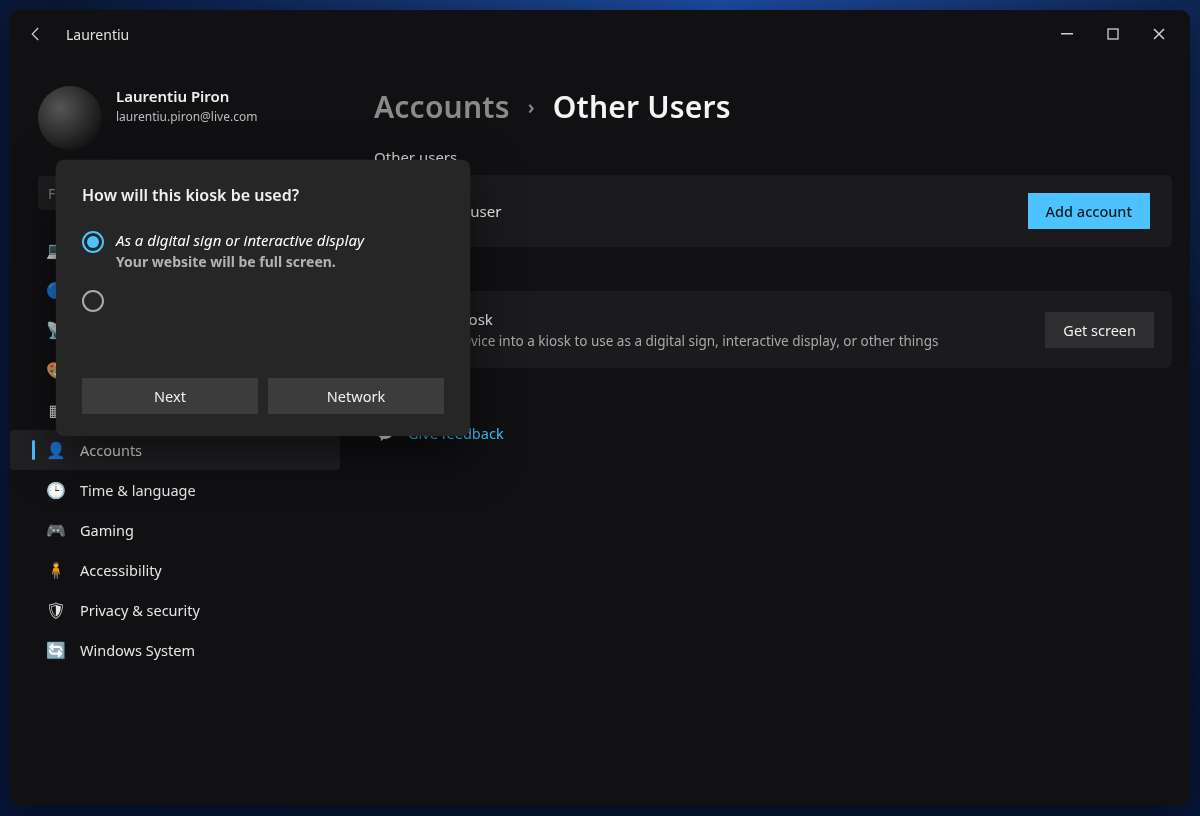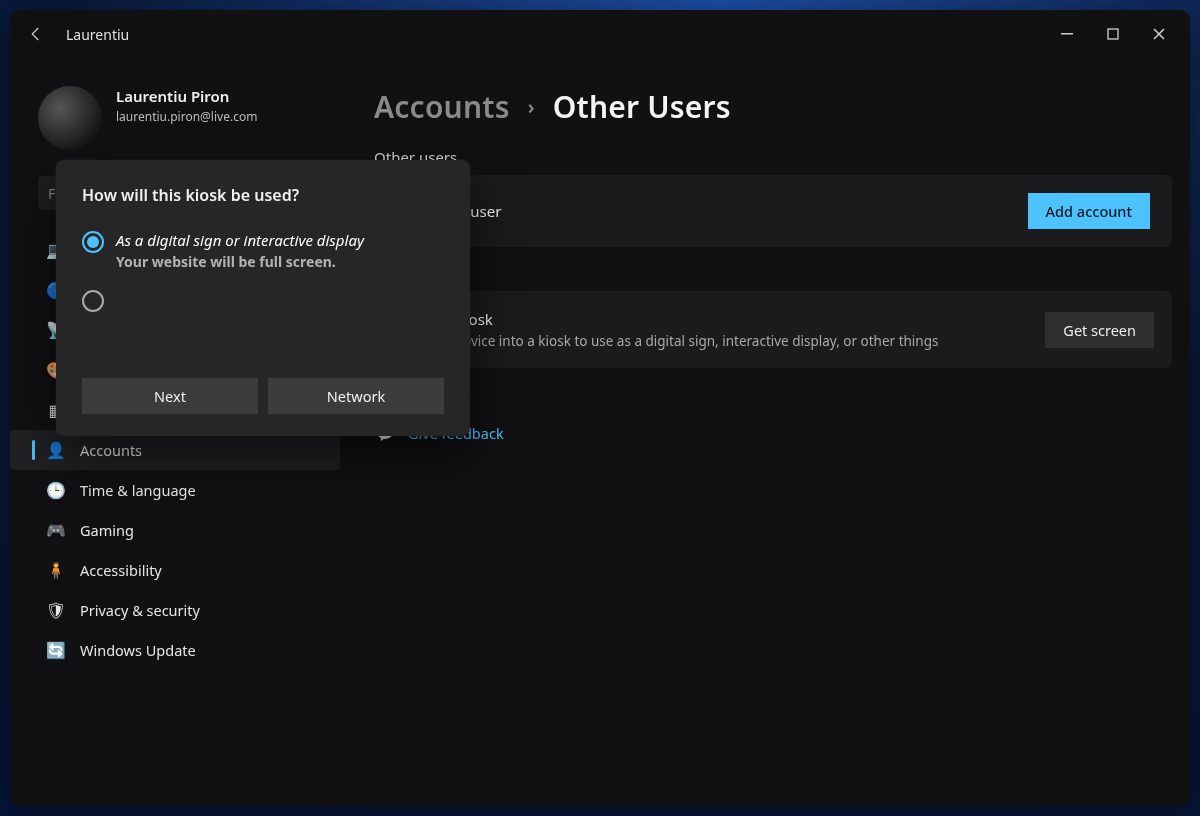--- a/index.html
+++ b/index.html
@@ -143,21 +143,21 @@
           <li>
             <span class="ic">🧍</span>
             <span>Accessibility</span>
           </li>
           <li>
             <span class="ic">🛡</span>
             <span>Privacy &amp; security</span>
           </li>
           <li>
             <span class="ic">🔄</span>
-            <span>Windows Update</span>
+            <span>Windows System</span>
           </li>
         </ul>
     </div>
 
     <div class="main">
       <div class="crumb">
         <span class="parent">Accounts</span>
         <span class="chev">›</span>
         <span class="current">Other Users</span>
       </div>

